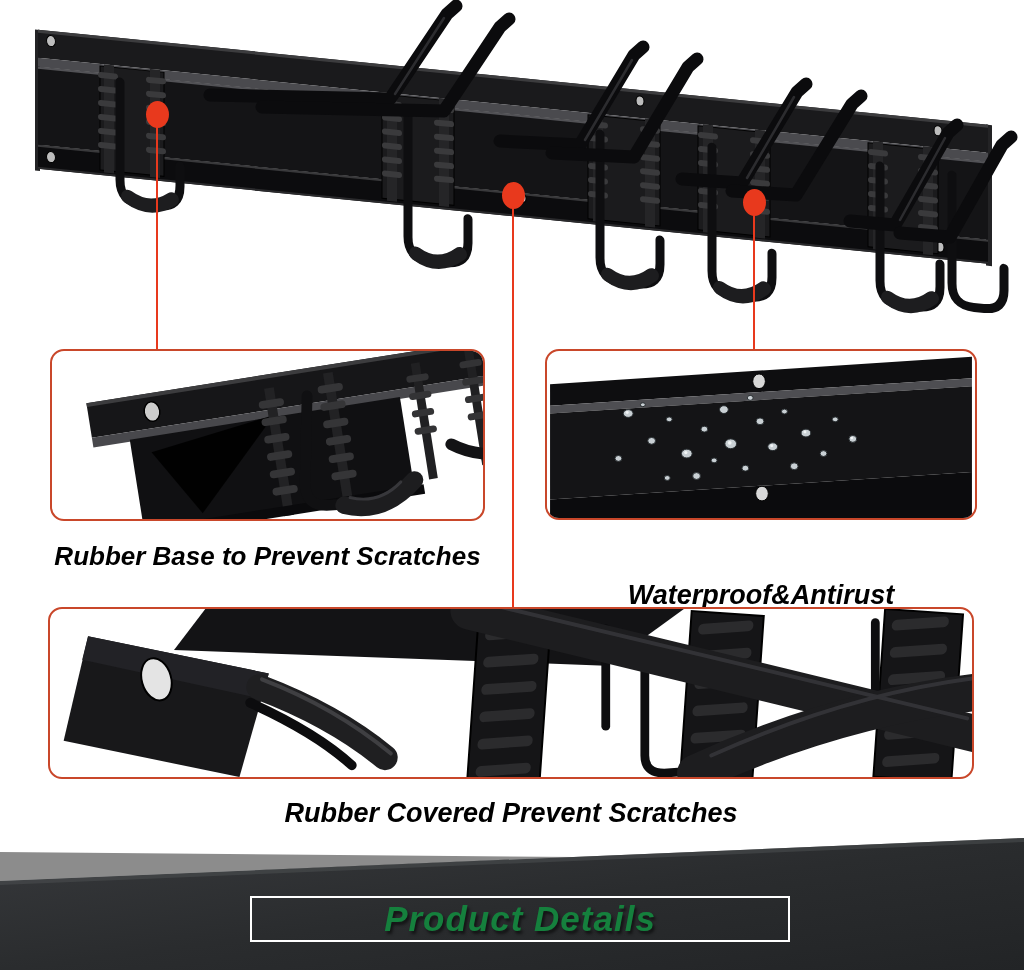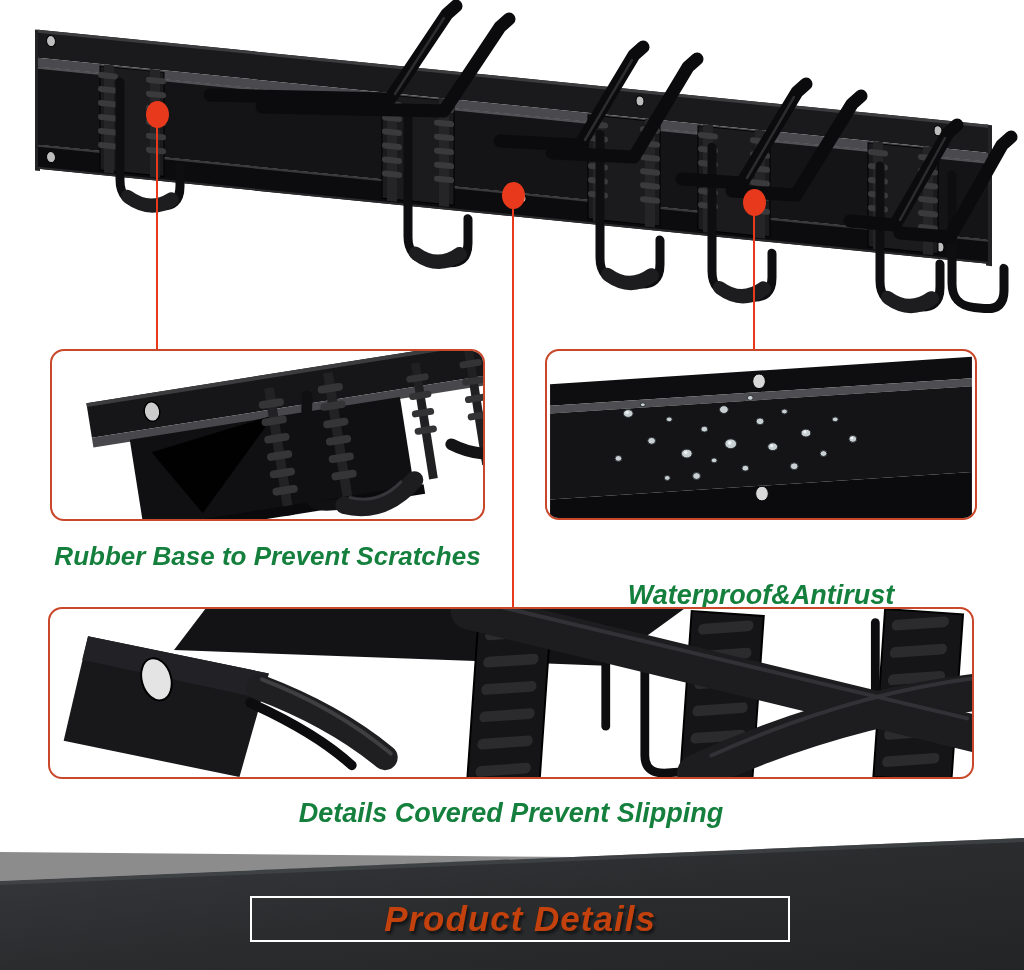--- a/index.html
+++ b/index.html
@@ -18,37 +18,37 @@
   }
   .leader-line{width:2px;background:#e8391d;z-index:4;}
   
   .callout-box{
     border:2px solid #c9472a;border-radius:14px;
     background:#ffffff;overflow:hidden;z-index:6;box-sizing:border-box;
   }
   .callout-box svg{display:block;width:100%;height:100%;}
   
   .caption{
-    color:#15803d;font-weight:bold;font-style:italic;
+    color:#000000;font-weight:bold;font-style:italic;
     text-align:center;white-space:nowrap;
     font-family:"Liberation Sans", sans-serif;
   }
   #caption-rubber-base{left:50px;top:541px;width:435px;font-size:26px;}
   #caption-waterproof{left:545px;top:540px;width:432px;font-size:27px;margin-top:40px;}
   #caption-rubber-covered{left:48px;top:798px;width:926px;font-size:27px;}
   
   #banner{left:0;top:838px;width:1024px;height:132px;}
   #banner svg{display:block;width:100%;height:100%;}
   #product-details-box{
     left:250px;top:896px;width:540px;height:46px;
     border:2px solid #ffffff;box-sizing:border-box;
     display:flex;align-items:center;justify-content:center;z-index:8;
   }
   #product-details-title{
-    color:#c2410c;font-weight:bold;font-style:italic;font-size:35px;
+    color:#15803d;font-weight:bold;font-style:italic;font-size:35px;
     letter-spacing:1px;
     text-shadow:2px 3px 3px rgba(0,0,0,0.55);
     font-family:"Liberation Sans", sans-serif;
   }
 </style>
 </head>
 <body>
 
 <svg id="rack-svg" class="abs" viewBox="0 0 1024 330">
 
@@ -380,21 +380,21 @@
       <path d="M 420,2 L 940,128"></path>
       <path d="M 950,84 Q 800,100 652,168"></path>
     </g>
     <g fill="none" stroke="#3c3c40" stroke-width="4" stroke-linecap="round" opacity="0.7">
       <path d="M 428,-8 L 930,112"></path>
       <path d="M 944,70 Q 810,86 668,150"></path>
     </g>
   </svg>
 </div>
 
-<div id="caption-rubber-covered" class="abs caption">Details Covered Prevent Slipping</div>
+<div id="caption-rubber-covered" class="abs caption">Rubber Covered Prevent Scratches</div>
 
 <div id="banner" class="abs">
   <svg viewBox="0 0 1024 132" preserveAspectRatio="none">
     <defs>
       <linearGradient id="bannerGrad" x1="0" y1="0" x2="1" y2="1">
         <stop offset="0" stop-color="#37393c"></stop>
         <stop offset="0.5" stop-color="#2a2c2e"></stop>
         <stop offset="1" stop-color="#222426"></stop>
       </linearGradient>
     </defs>

